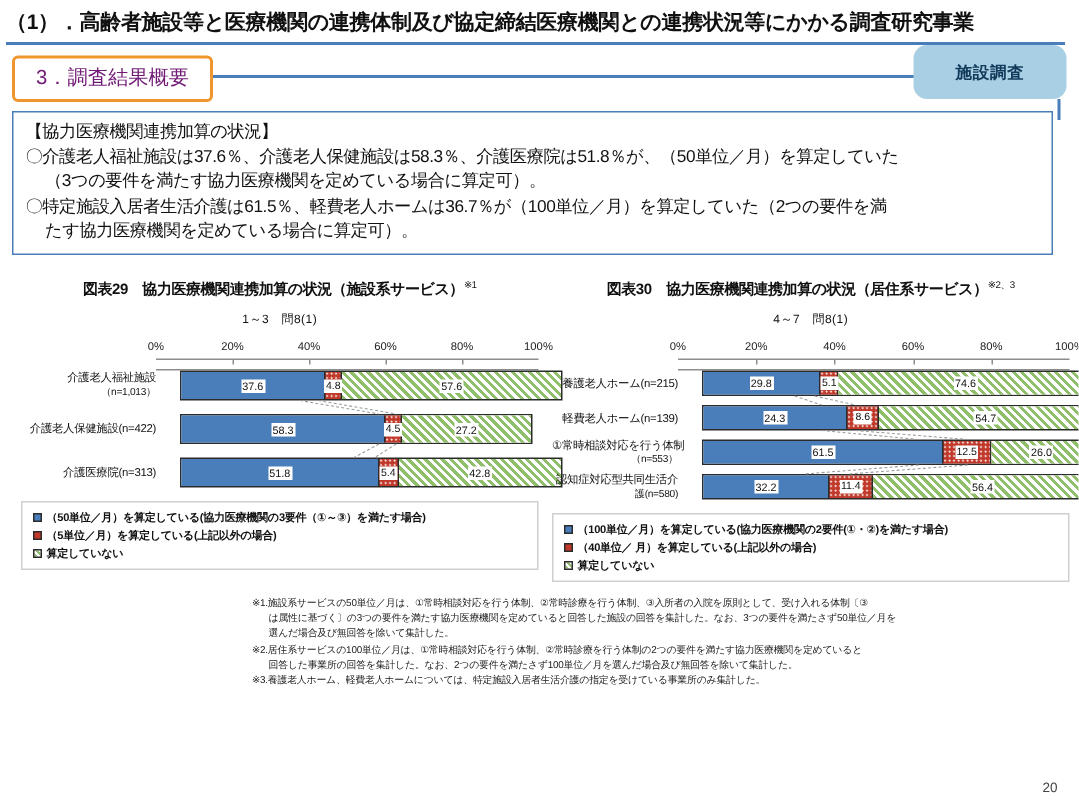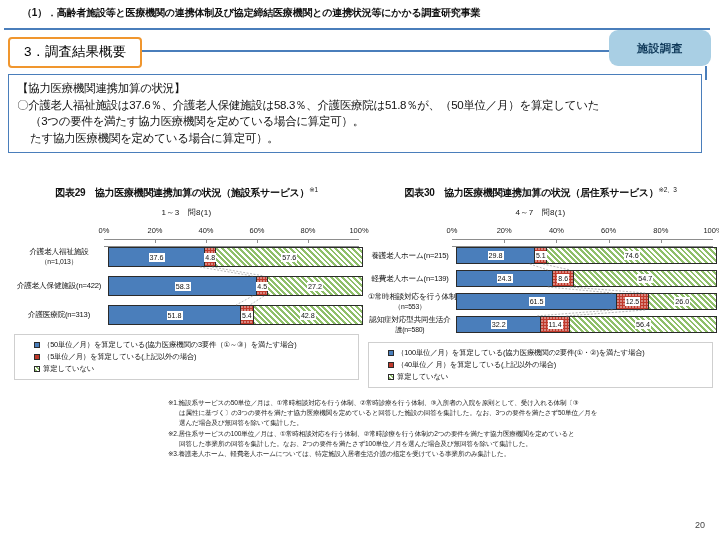--- a/index.html
+++ b/index.html
@@ -12,23 +12,23 @@
     background: #ffffff;
     font-family: "Liberation Sans", "DejaVu Sans", sans-serif;
     color: #111111;
     position: relative;
     overflow: hidden;
   }
 
   
   .slide-title {
     position: absolute;
-    left: 22px;
+    left: 4px;
     top: 6px;
-    font-size: 10px;
+    font-size: 14px;
     font-weight: bold;
     letter-spacing: -0.2px;
     white-space: nowrap;
   }
   .header-rule {
     position: absolute;
     left: 4px;
     top: 28px;
     width: 706px;
     height: 2px;
@@ -45,21 +45,21 @@
   .section-chip {
     position: absolute;
     left: 8px;
     top: 37px;
     padding: 4px 14px 5px 14px;
     border: 2px solid #f0962e;
     border-radius: 4px;
     background: #ffffff;
     font-size: 13.5px;
     font-weight: normal;
-    color: #000000;
+    color: #701a75;
     white-space: nowrap;
   }
   .survey-chip {
     position: absolute;
     right: 8px;
     top: 30px;
     width: 102px;
     height: 36px;
     background: #a9cfe4;
     border-radius: 9px;
@@ -150,22 +150,22 @@
     height: 3px;
     background: #8d8d8d;
   }
   .bar-row {
     position: relative;
     display: flex;
     align-items: center;
   }
   .bar-label {
     font-size: 7.6px;
-    text-align: center;
-    padding-right: 4px;
+    text-align: right;
+    padding-right: 16px;
     line-height: 10px;
     white-space: nowrap;
     letter-spacing: -0.2px;
   }
   .bar-label .n { font-size: 6.8px; }
   .bar-track {
     position: relative;
     display: flex;
     border: 1px solid #2b2b2b;
     box-sizing: border-box;
@@ -208,22 +208,23 @@
     position: absolute;
     left: 0;
     top: 0;
     pointer-events: none;
   }
 
   
   .legend {
     margin-top: 9px;
     border: 1px solid #cfcfcf;
-    padding: 4px 5px 4px 19px;
+    padding: 4px 5px 4px 7px;
     box-sizing: border-box;
+    font-weight: bold;
   }
   .legend-item {
     display: flex;
     align-items: center;
     font-size: 7.4px;
     line-height: 12px;
     white-space: nowrap;
     letter-spacing: -0.2px;
   }
   .legend-sw {
@@ -270,20 +271,21 @@
 <div class="header-rule"></div>
 <div class="section-rule"></div>
 <div class="section-chip">3．調査結果概要</div>
 <div class="survey-chip">施設調査</div>
 <div class="survey-chip-tail"></div>
 
 <div class="summary-box">
   <div class="summary-line">【協力医療機関連携加算の状況】</div>
   <div class="summary-line">〇介護老人福祉施設は37.6％、介護老人保健施設は58.3％、介護医療院は51.8％が、（50単位／月）を算定していた</div>
   <div class="summary-line indent">（3つの要件を満たす協力医療機関を定めている場合に算定可）。</div>
+  <div class="summary-line">〇特定施設入居者生活介護は61.5％、軽費老人ホームは36.7％が（100単位／月）を算定していた（2つの要件を満</div>
   <div class="summary-line indent">たす協力医療機関を定めている場合に算定可）。</div>
 </div>
 
 <div class="chart-block" id="chart-left">
   <div class="fig-title">
     <span>図表29　協力医療機関連携加算の状況（施設系サービス）</span><sup>※1</sup>
   </div>
   <div class="fig-sub">1～3　問8(1)</div>
   <div class="plot-area">
       <div class="axis-row">
@@ -314,21 +316,21 @@
           </div>
           <div class="seg seg-c" style="width: 146.88px;">
             <span class="seg-val">57.6</span>
           </div>
         </div>
       </div>
       <div class="bar-row" style="margin-top: 9px; height: 20px;">
         <div class="bar-label" style="width: 90px; flex: 0 0 90px;">
           <div>介護老人保健施設(n=422)</div>
         </div>
-        <div class="bar-track" style="width: 255px; height: 20px;">
+        <div class="bar-track" style="width: 235px; height: 20px;">
           <div class="seg seg-a" style="width: 148.665px;">
             <span class="seg-val">58.3</span>
           </div>
           <div class="seg seg-b" style="width: 11.475px;">
             <span class="seg-val">4.5</span>
           </div>
           <div class="seg seg-c" style="width: 94.86px;">
             <span class="seg-val">27.2</span>
           </div>
         </div>

